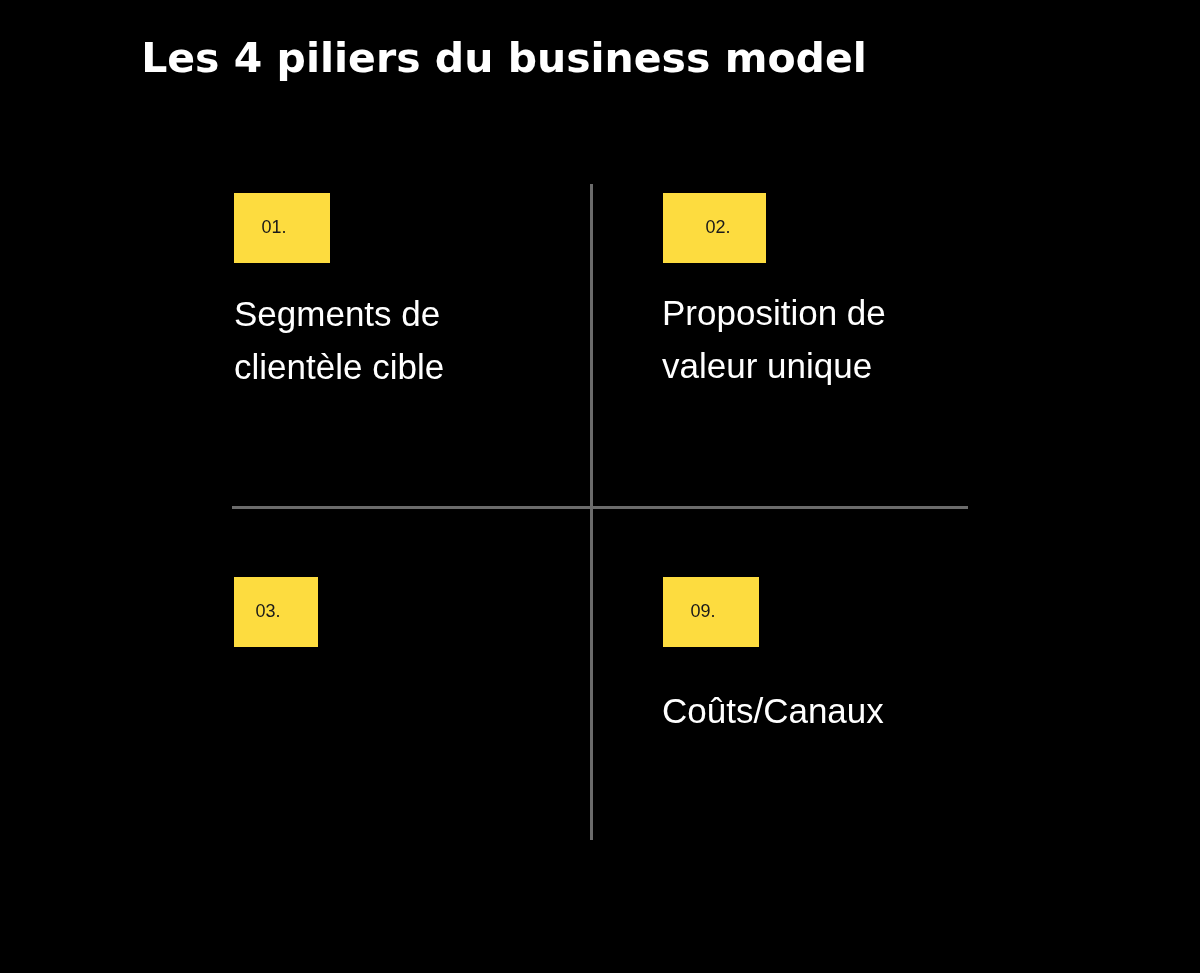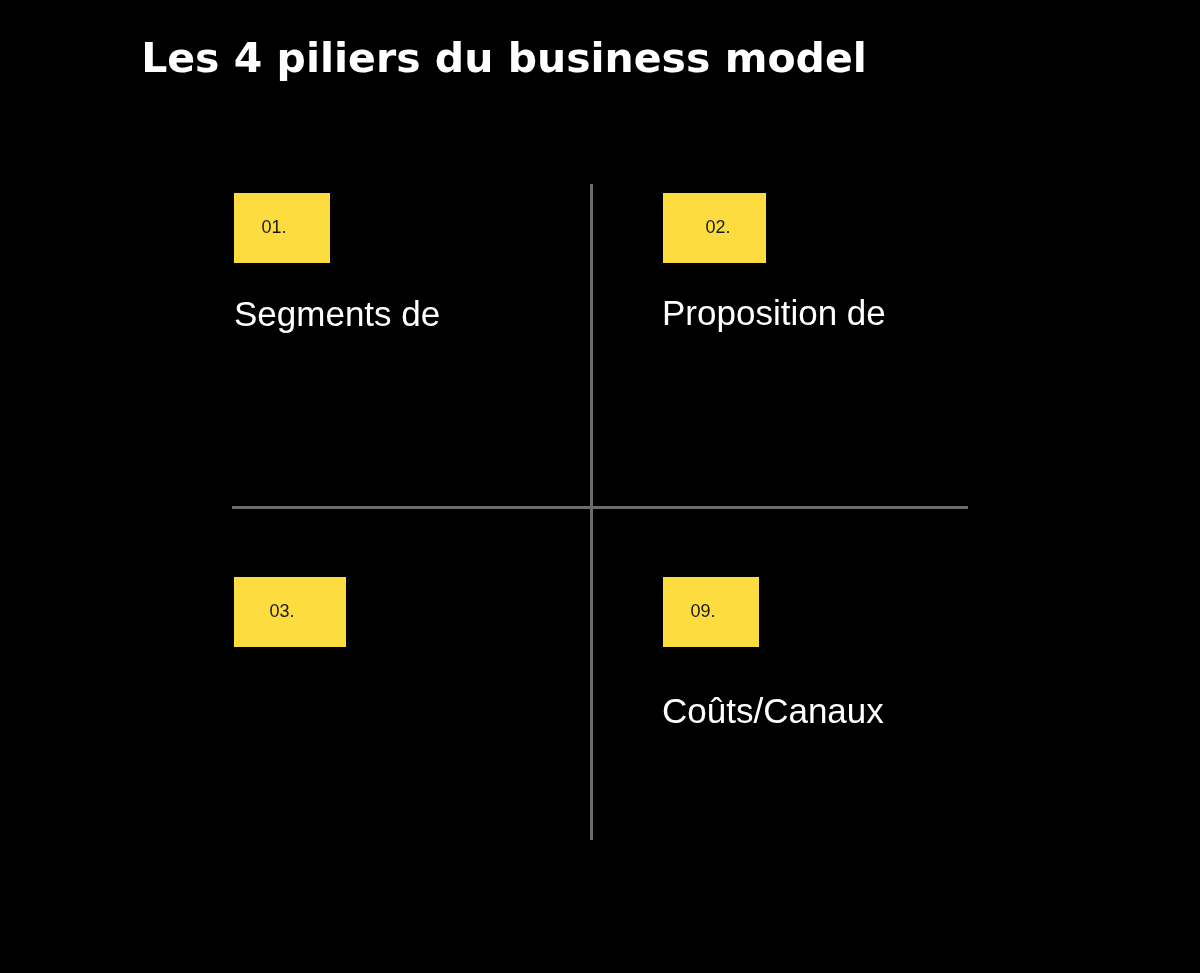--- a/index.html
+++ b/index.html
@@ -59,32 +59,34 @@
 
 <div class="title">Les 4 piliers du business model</div>
 
 <div class="vline"></div>
 <div class="hline"></div>
 
 <div>
   <div class="badge" style="left:234px; top:193px; width:96px;">01.</div>
   <div class="label" style="left:234px; top:287px;">
     <div>Segments de</div>
+    <div>clientèle cible</div>
   </div>
 </div>
 
 <div>
   <div class="badge" style="left:663px; top:193px; width:103px;padding-left:23px;">02.</div>
   <div class="label" style="left:662px; top:279px;margin-top:7px;">
     <div>Proposition de</div>
+    <div>valeur unique</div>
   </div>
 </div>
 
 <div>
-  <div class="badge" style="left:234px; top:577px; width:112px;">03.</div>
+  <div class="badge" style="left:234px; top:577px; width:84px;">03.</div>
   <div class="label" style="left:234px; top:684px;">
   </div>
 </div>
 
 <div>
   <div class="badge" style="left:663px; top:577px; width:96px;">09.</div>
   <div class="label" style="left:662px; top:684px;">
     <div>Coûts/Canaux</div>
     <div></div>
   </div>

